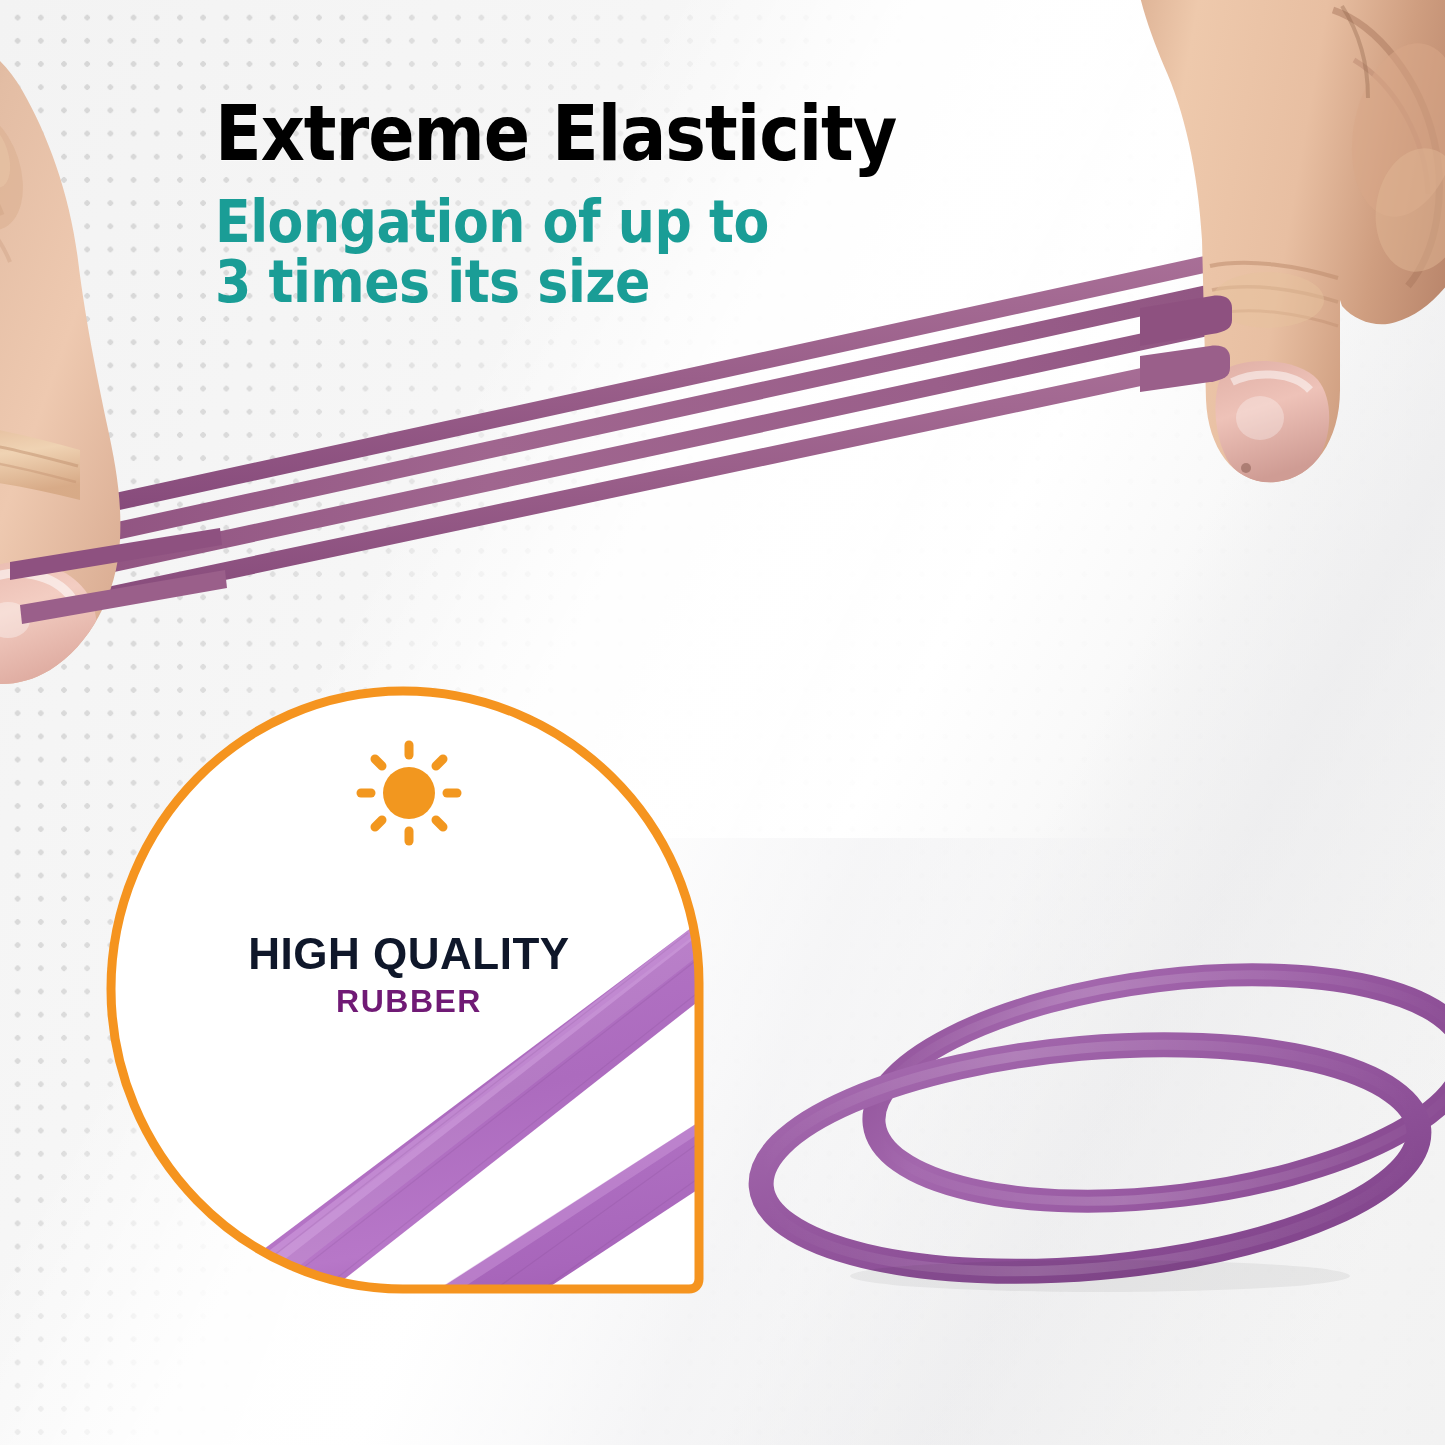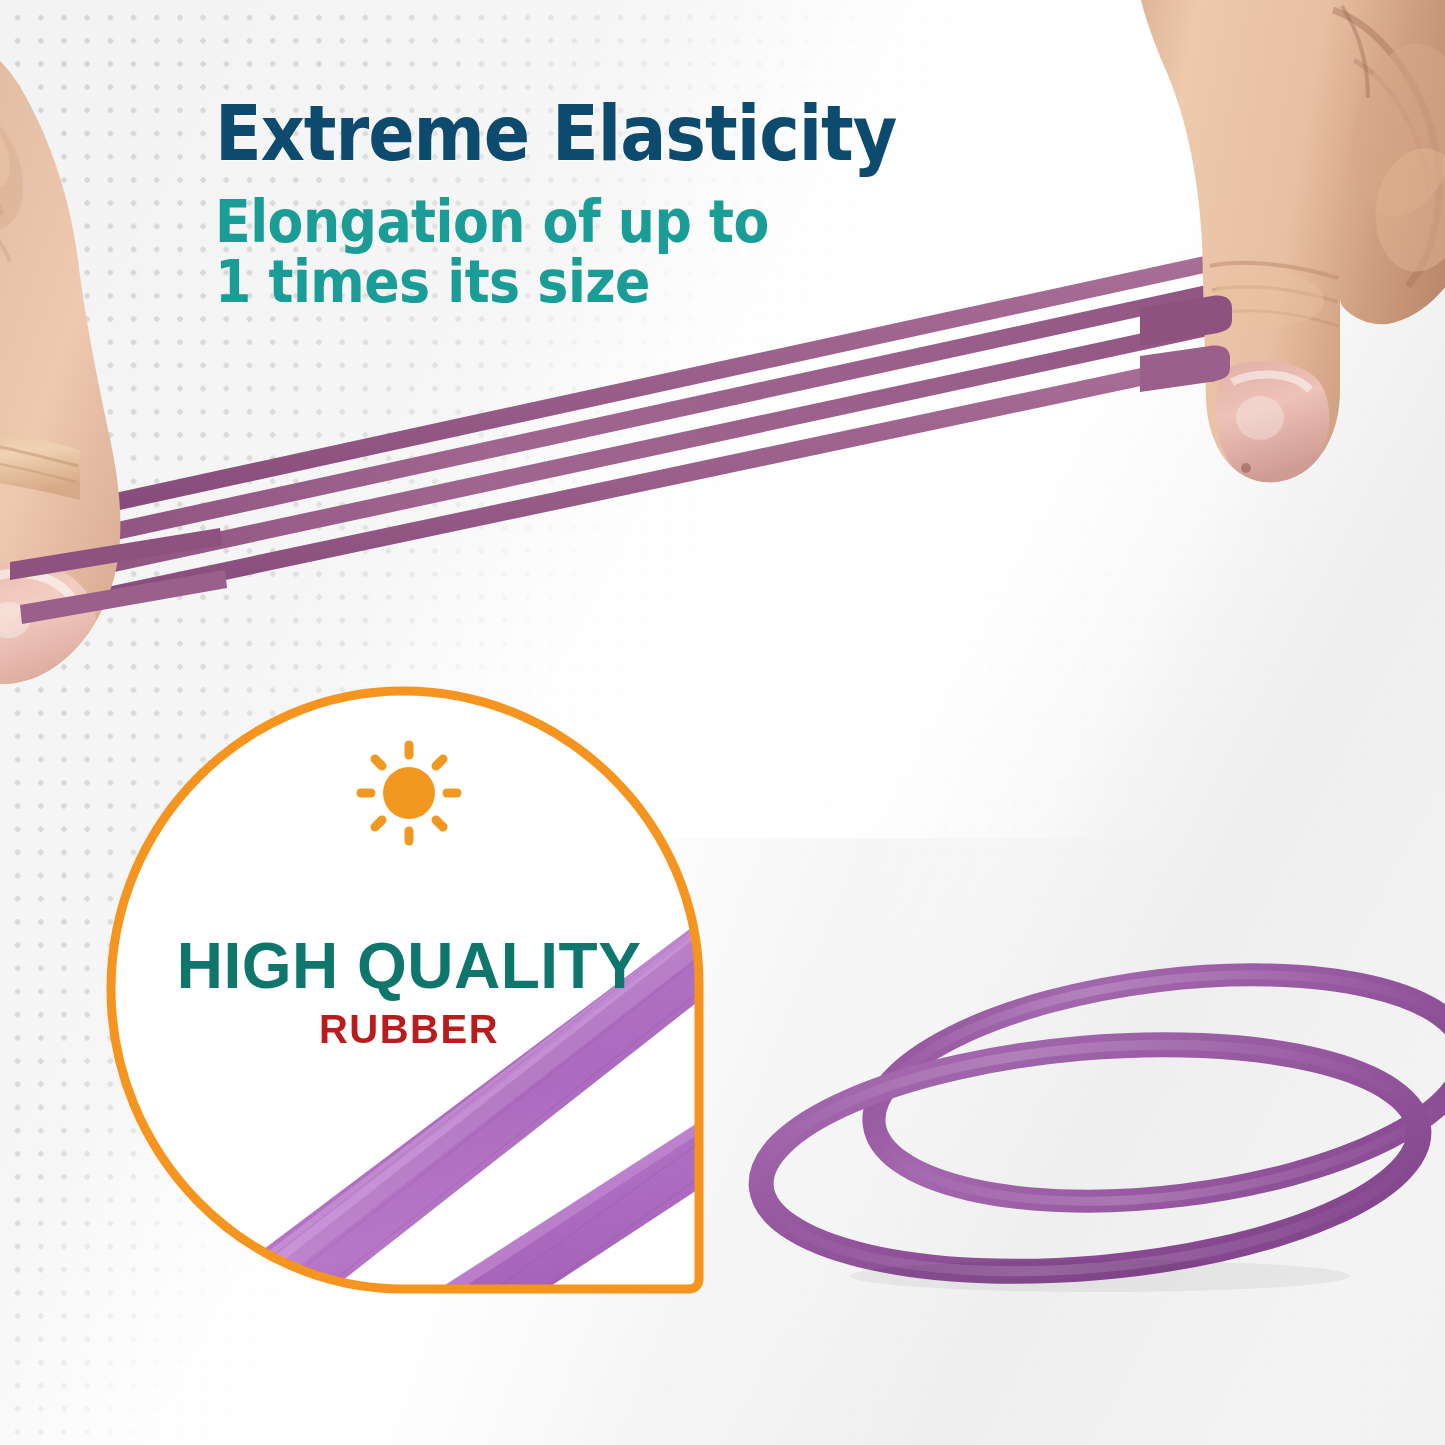--- a/index.html
+++ b/index.html
@@ -43,21 +43,21 @@
 
   
   .headline-block{
     position:absolute;left:215px;top:98px;width:900px;
   }
   .h-title{
     font-size:76px;line-height:0.94;font-weight:700;
     letter-spacing:-1px;
     font-family:"DejaVu Sans Condensed","Liberation Sans", sans-serif;
     font-stretch:condensed;
-    color:#0c4a6e;
+    color:#000000;
     white-space:nowrap;
     text-shadow:0 1px 0 rgba(255,255,255,.6);
   }
   .h-sub{
     margin-top:24px;
     font-size:58px;line-height:1.03;font-weight:700;
     letter-spacing:-0.5px;
     font-family:"DejaVu Sans Condensed","Liberation Sans", sans-serif;
     font-stretch:condensed;
     color:#1a9d96;
@@ -79,29 +79,29 @@
     position:absolute;left:103px;top:683px;width:612px;height:614px;
   }
   .badge-text{
     position:absolute;left:0;top:0;width:612px;height:614px;
     display:flex;flex-direction:column;align-items:center;
     pointer-events:none;
   }
   .badge-sun{margin-top:60px;}
   .badge-title{
     margin-top:76px;
-    font-size:64px;font-weight:700;letter-spacing:0.5px;
-    color:#0f766e;
+    font-size:44px;font-weight:700;letter-spacing:0.5px;
+    color:#0f172a;
     font-family:"Liberation Sans", sans-serif;
     white-space:nowrap;
   }
   .badge-sub{
     margin-top:4px;
-    font-size:40px;font-weight:700;letter-spacing:1.5px;
-    color:#b91c1c;
+    font-size:32px;font-weight:700;letter-spacing:1.5px;
+    color:#701a75;
     font-family:"Liberation Sans", sans-serif;
   }
 
   
   .loose-bands{position:absolute;left:700px;top:940px;width:760px;height:400px;}
 </style>
 </head>
 <body>
 
 <div id="stage">
@@ -232,21 +232,21 @@
 
   <svg class="hand" style="left:1140px;top:250px;width:250px;height:170px;" viewBox="0 0 250 170" xmlns="http://www.w3.org/2000/svg">
     <path d="M 0,58 L 72,46 C 86,44 92,50 92,58 L 92,70 C 92,78 86,82 72,84 L 0,96 Z" fill="#8e5180"></path>
     <path d="M 0,106 L 70,96 C 84,94 90,100 90,108 L 90,118 C 90,126 84,130 70,132 L 0,142 Z" fill="#9a5f8a"></path>
   </svg>
 
   <div class="headline-block">
     <div class="h-title">Extreme Elasticity</div>
     <div class="h-sub">
       <span>Elongation of up to</span>
-      <span>1 times its size</span>
+      <span>3 times its size</span>
     </div>
   </div>
 
   <svg class="loose-bands" viewBox="0 0 760 400" xmlns="http://www.w3.org/2000/svg">
     <defs>
       <linearGradient id="loopA" x1="0" y1="0" x2="1" y2="0.4">
         <stop offset="0%" stop-color="#8e4f97"></stop>
         <stop offset="30%" stop-color="#a367ad"></stop>
         <stop offset="62%" stop-color="#9a5ca4"></stop>
         <stop offset="100%" stop-color="#8b4d94"></stop>

